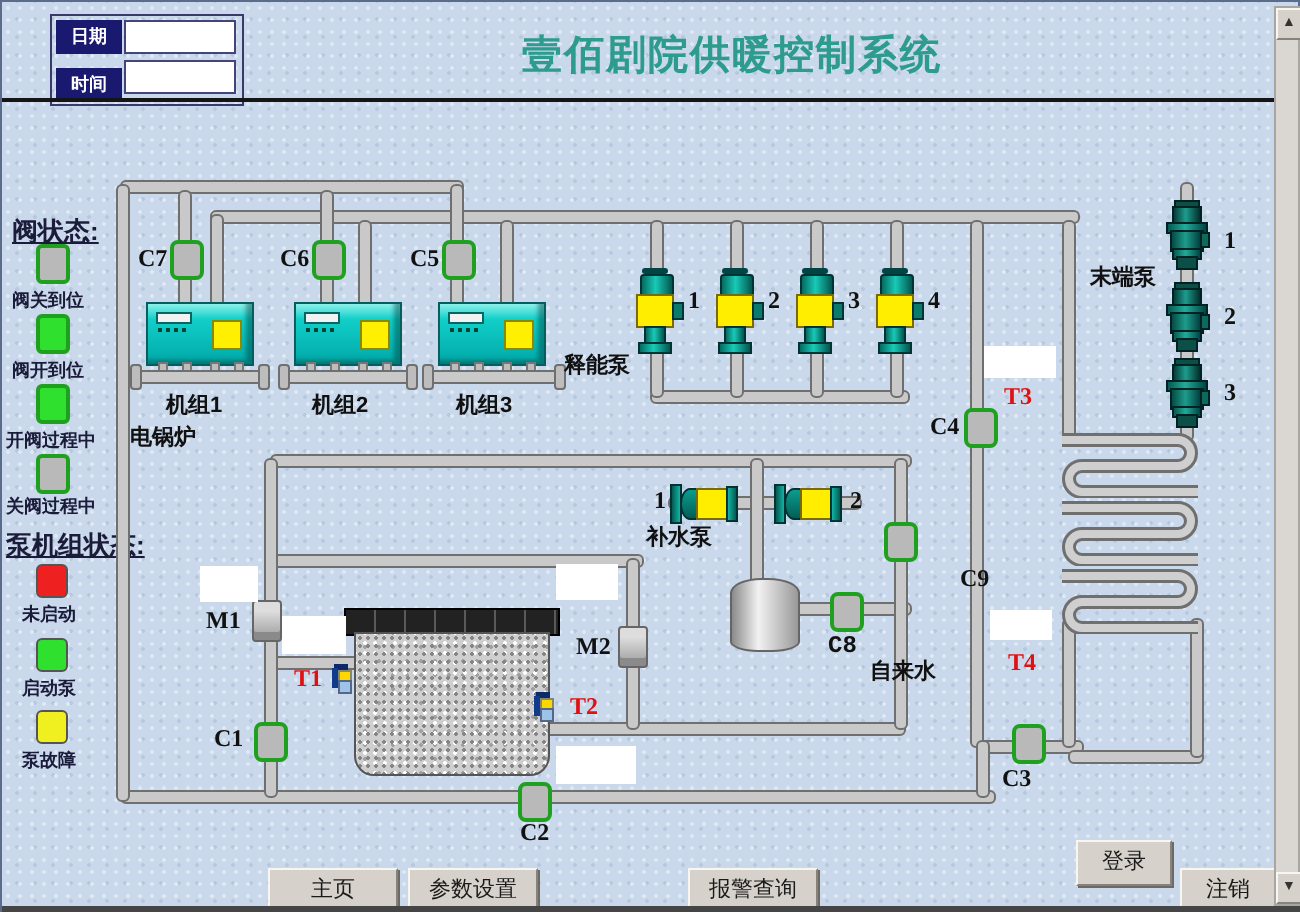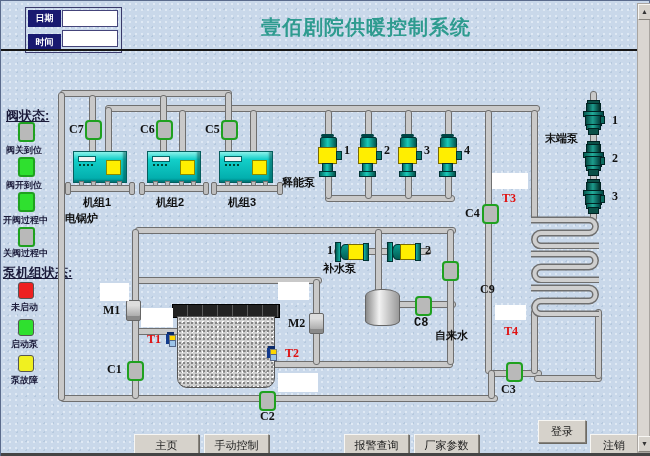--- a/index.html
+++ b/index.html
@@ -341,23 +341,22 @@
       <div class="mot"></div>
       <div class="f2"></div>
       <div class="bod"></div>
       <div class="tab"></div>
       <div class="f3"></div>
       <div class="f4"></div>
   </div>
   <div class="numlabel" style="left:611px;top:188px;">3</div>
 
   <div class="navbtn" style="left:133px;top:433px;width:63px;">主页</div>
-  <div class="navbtn" style="left:203px;top:433px;width:63px;">手动控制</div>
+  <div class="navbtn" style="left:203px;top:433px;width:63px;">参数设置</div>
   <div class="navbtn" style="left:343px;top:433px;width:63px;">报警查询</div>
-  <div class="navbtn" style="left:413px;top:433px;width:63px;">厂家参数</div>
   <div class="navbtn" style="left:537px;top:419px;width:46px;">登录</div>
   <div class="navbtn" style="left:589px;top:433px;width:46px;">注销</div>
 
   <div class="sb">
     <div class="sb-btn" style="top:0;">▲</div>
     <div class="sb-btn" style="bottom:0;">▼</div>
   </div>
   <div class="abs" style="left:0;top:452px;width:650px;height:4px;background:#454545;"></div>
 
 </div>

